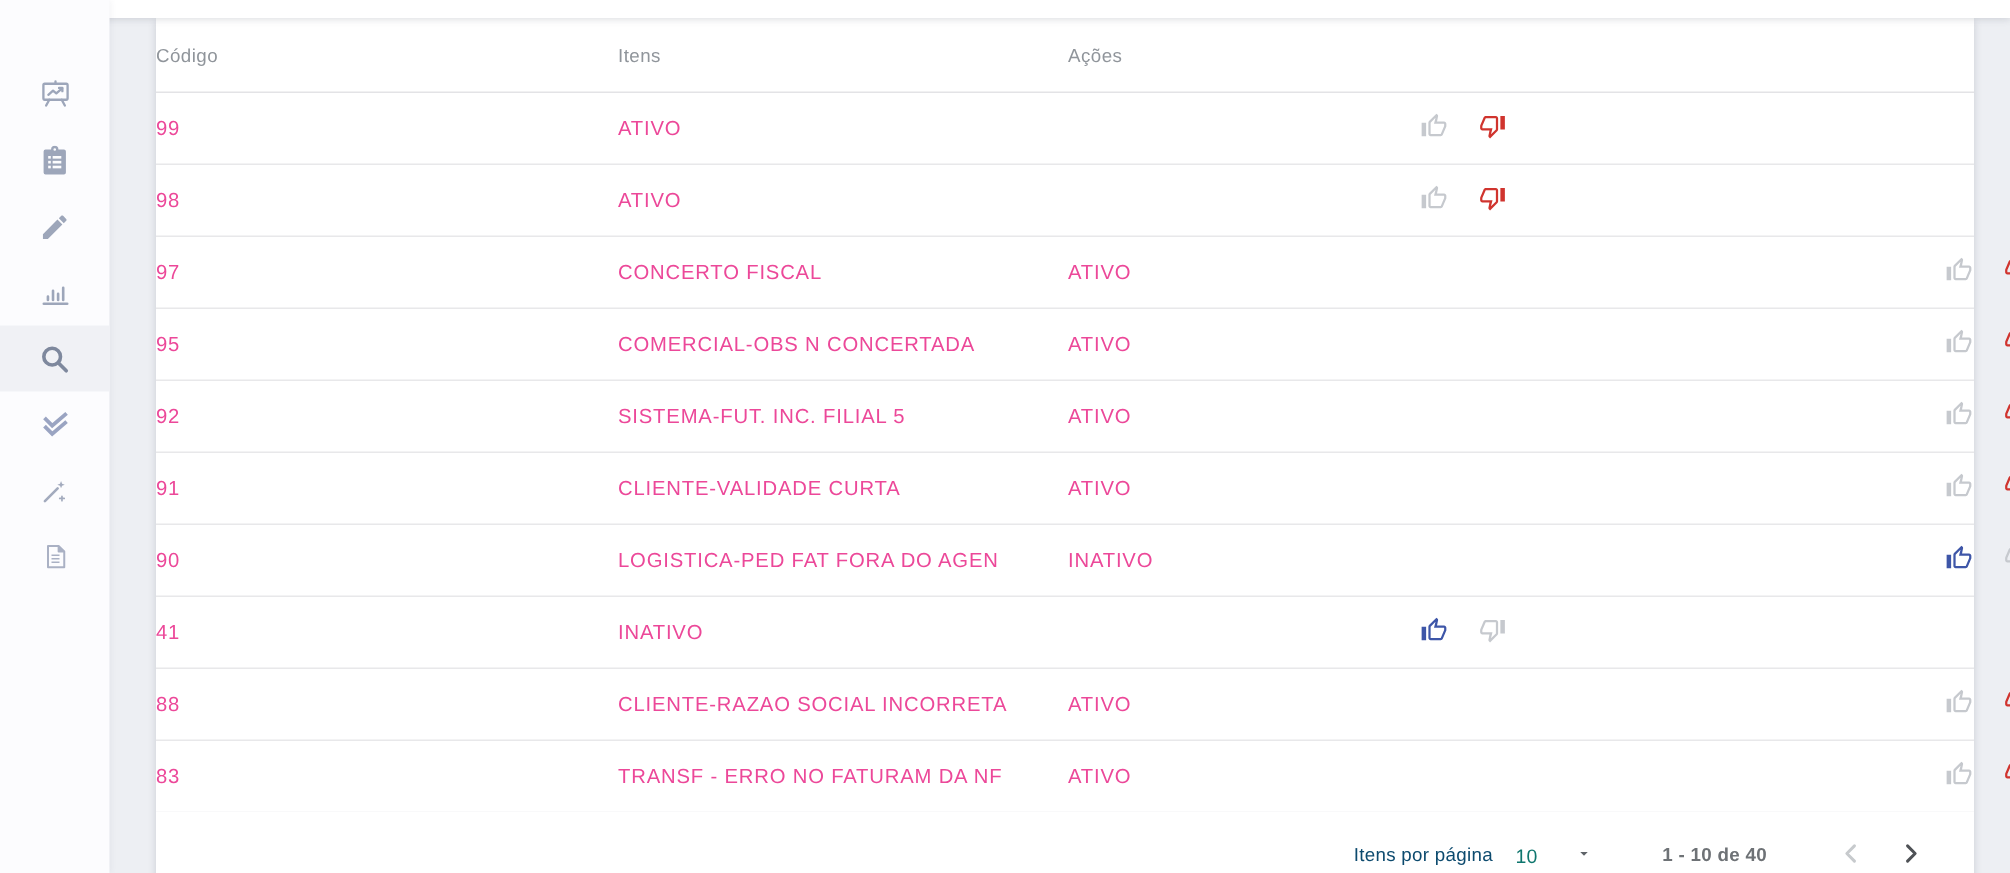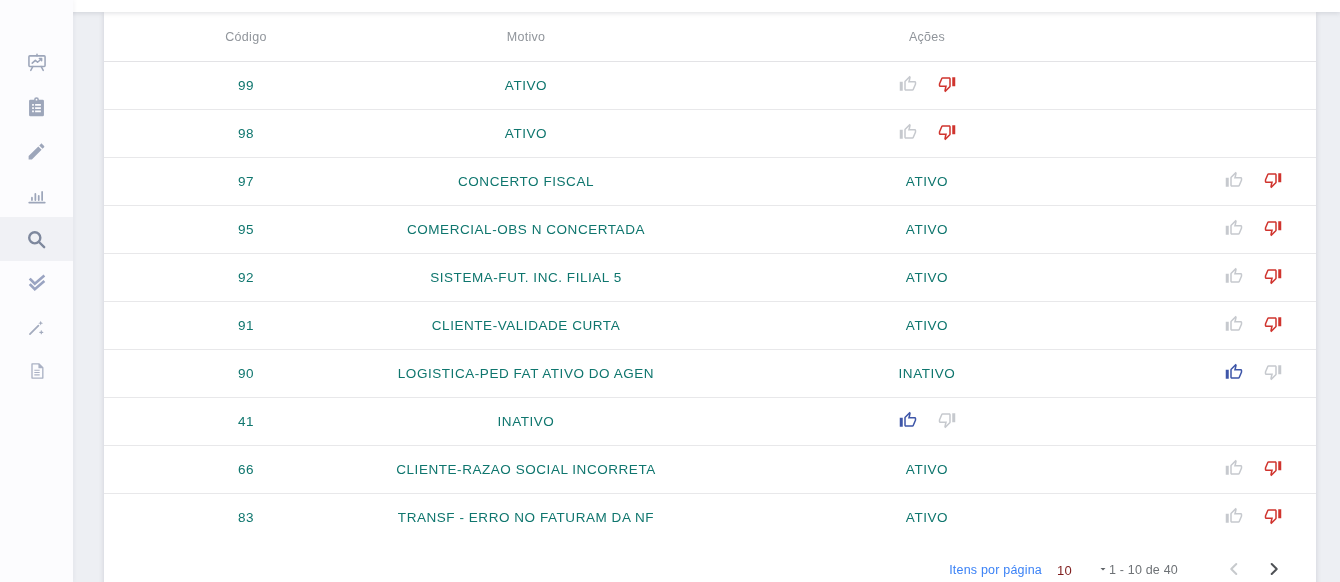--- a/index.html
+++ b/index.html
@@ -26,53 +26,53 @@
   }
   .nav-item.active{background:#f0f1f5;}
   .nav-item svg{display:block;}
   
   .card{
     position:absolute;left:104px;top:12px;width:1212px;height:578px;
     background:#ffffff;box-shadow:0 1px 5px rgba(70,75,95,.20);z-index:4;
   }
   .thead,.trow{
     display:grid;grid-template-columns:284px 276px 526px 126px;
-    align-items:center;text-align:center;
+    align-items:center;gap:24px;
   }
   .thead{
     height:49px;border-bottom:1px solid #e3e3e6;
     color:#90959b;font-size:12.5px;letter-spacing:.3px;
   }
   .trow{
     height:47px;border-bottom:1px solid #e8e8ea;
-    color:#0f766e;font-size:13.5px;letter-spacing:.55px;
+    color:#ec4899;font-size:13.5px;letter-spacing:.55px;
   }
   .cell-acoes{display:flex;align-items:center;justify-content:center;gap:21px;}
   .thumb-btn{
     width:18px;height:18px;display:flex;align-items:center;justify-content:center;
     cursor:pointer;background:none;border:none;padding:0;
   }
   .thumb-btn svg{width:18px;height:18px;}
   .thumb-down-btn svg{transform:rotate(180deg);}
   
   .trow.ativo   .thumb-up-btn   svg{fill:#c6c9ce;}
   .trow.ativo   .thumb-down-btn svg{fill:#d0342e;}
   .trow.inativo .thumb-up-btn   svg{fill:#3e56a8;}
   .trow.inativo .thumb-down-btn svg{fill:#c6c9ce;}
   
   .tfoot{
     position:absolute;left:0;top:529px;width:1212px;height:58px;
     display:flex;align-items:center;background:#fff;
     color:#74787c;font-size:12.5px;letter-spacing:.2px;
   }
   .fspacer{margin-left:auto;}
-  .ipp-label{color:#3b82f6;}
-  .ipp-value{margin-left:15px;color:#7f1d1d;font-size:13px;}
+  .ipp-label{color:#0c4a6e;}
+  .ipp-value{margin-left:15px;color:#0f766e;font-size:13px;}
   .ipp-caret{margin-left:25px;display:flex;align-items:center;cursor:pointer;}
-  .range-label{color:#6e7276;}
+  .range-label{margin-left:46px;color:#6e7276;font-weight:bold;}
   .pg-btn{
     margin-left:0;background:none;border:none;padding:0;cursor:pointer;
     display:flex;align-items:center;justify-content:center;width:24px;height:24px;
   }
   .pg-prev{margin-left:44px;}
   .pg-next{margin-left:16px;margin-right:30px;}
 </style>
 </head>
 <body>
 
@@ -161,21 +161,21 @@
       </span>
     </div>
 
   </div>
 </div>
 
 <div class="card">
 
   <div class="thead">
     <div>Código</div>
-    <div>Motivo</div>
+    <div>Itens</div>
     <div>Ações</div>
   </div>
 
   <div id="tbody">
   <div class="trow ativo">
     <div class="cell-codigo">99</div>
     <div class="cell-status">ATIVO</div>
     <div class="cell-acoes">
       <button class="thumb-btn thumb-up-btn">
         <span>
@@ -298,21 +298,21 @@
           <svg viewBox="0 0 24 24">
                 <path d="M9 21h9c.83 0 1.54-.5 1.84-1.22l3.02-7.05c.09-.23.14-.47.14-.73v-2c0-1.1-.9-2-2-2h-6.31l.95-4.57.03-.32c0-.41-.17-.79-.44-1.06L14.17 1 7.58 7.59C7.22 7.95 7 8.45 7 9v10c0 1.1.9 2 2 2zM9 9l4.34-4.34L12 10h9v2l-3 7H9V9zM1 9h4v12H1z"></path>
               </svg>
         </span>
       </button>
     </div>
   </div>
 
   <div class="trow inativo">
     <div class="cell-codigo">90</div>
-    <div class="cell-motivo">LOGISTICA-PED FAT ATIVO DO AGEN</div>
+    <div class="cell-motivo">LOGISTICA-PED FAT FORA DO AGEN</div>
     <div class="cell-status">INATIVO</div>
     <div class="cell-acoes">
       <button class="thumb-btn thumb-up-btn">
         <span>
           <svg viewBox="0 0 24 24">
                 <path d="M9 21h9c.83 0 1.54-.5 1.84-1.22l3.02-7.05c.09-.23.14-.47.14-.73v-2c0-1.1-.9-2-2-2h-6.31l.95-4.57.03-.32c0-.41-.17-.79-.44-1.06L14.17 1 7.58 7.59C7.22 7.95 7 8.45 7 9v10c0 1.1.9 2 2 2zM9 9l4.34-4.34L12 10h9v2l-3 7H9V9zM1 9h4v12H1z"></path>
               </svg>
         </span>
       </button>
       <button class="thumb-btn thumb-down-btn">
@@ -340,21 +340,21 @@
         <span>
           <svg viewBox="0 0 24 24">
                 <path d="M9 21h9c.83 0 1.54-.5 1.84-1.22l3.02-7.05c.09-.23.14-.47.14-.73v-2c0-1.1-.9-2-2-2h-6.31l.95-4.57.03-.32c0-.41-.17-.79-.44-1.06L14.17 1 7.58 7.59C7.22 7.95 7 8.45 7 9v10c0 1.1.9 2 2 2zM9 9l4.34-4.34L12 10h9v2l-3 7H9V9zM1 9h4v12H1z"></path>
               </svg>
         </span>
       </button>
     </div>
   </div>
 
   <div class="trow ativo">
-    <div class="cell-codigo">66</div>
+    <div class="cell-codigo">88</div>
     <div class="cell-motivo">CLIENTE-RAZAO SOCIAL INCORRETA</div>
     <div class="cell-status">ATIVO</div>
     <div class="cell-acoes">
       <button class="thumb-btn thumb-up-btn">
         <span>
           <svg viewBox="0 0 24 24">
                 <path d="M9 21h9c.83 0 1.54-.5 1.84-1.22l3.02-7.05c.09-.23.14-.47.14-.73v-2c0-1.1-.9-2-2-2h-6.31l.95-4.57.03-.32c0-.41-.17-.79-.44-1.06L14.17 1 7.58 7.59C7.22 7.95 7 8.45 7 9v10c0 1.1.9 2 2 2zM9 9l4.34-4.34L12 10h9v2l-3 7H9V9zM1 9h4v12H1z"></path>
               </svg>
         </span>
       </button>

